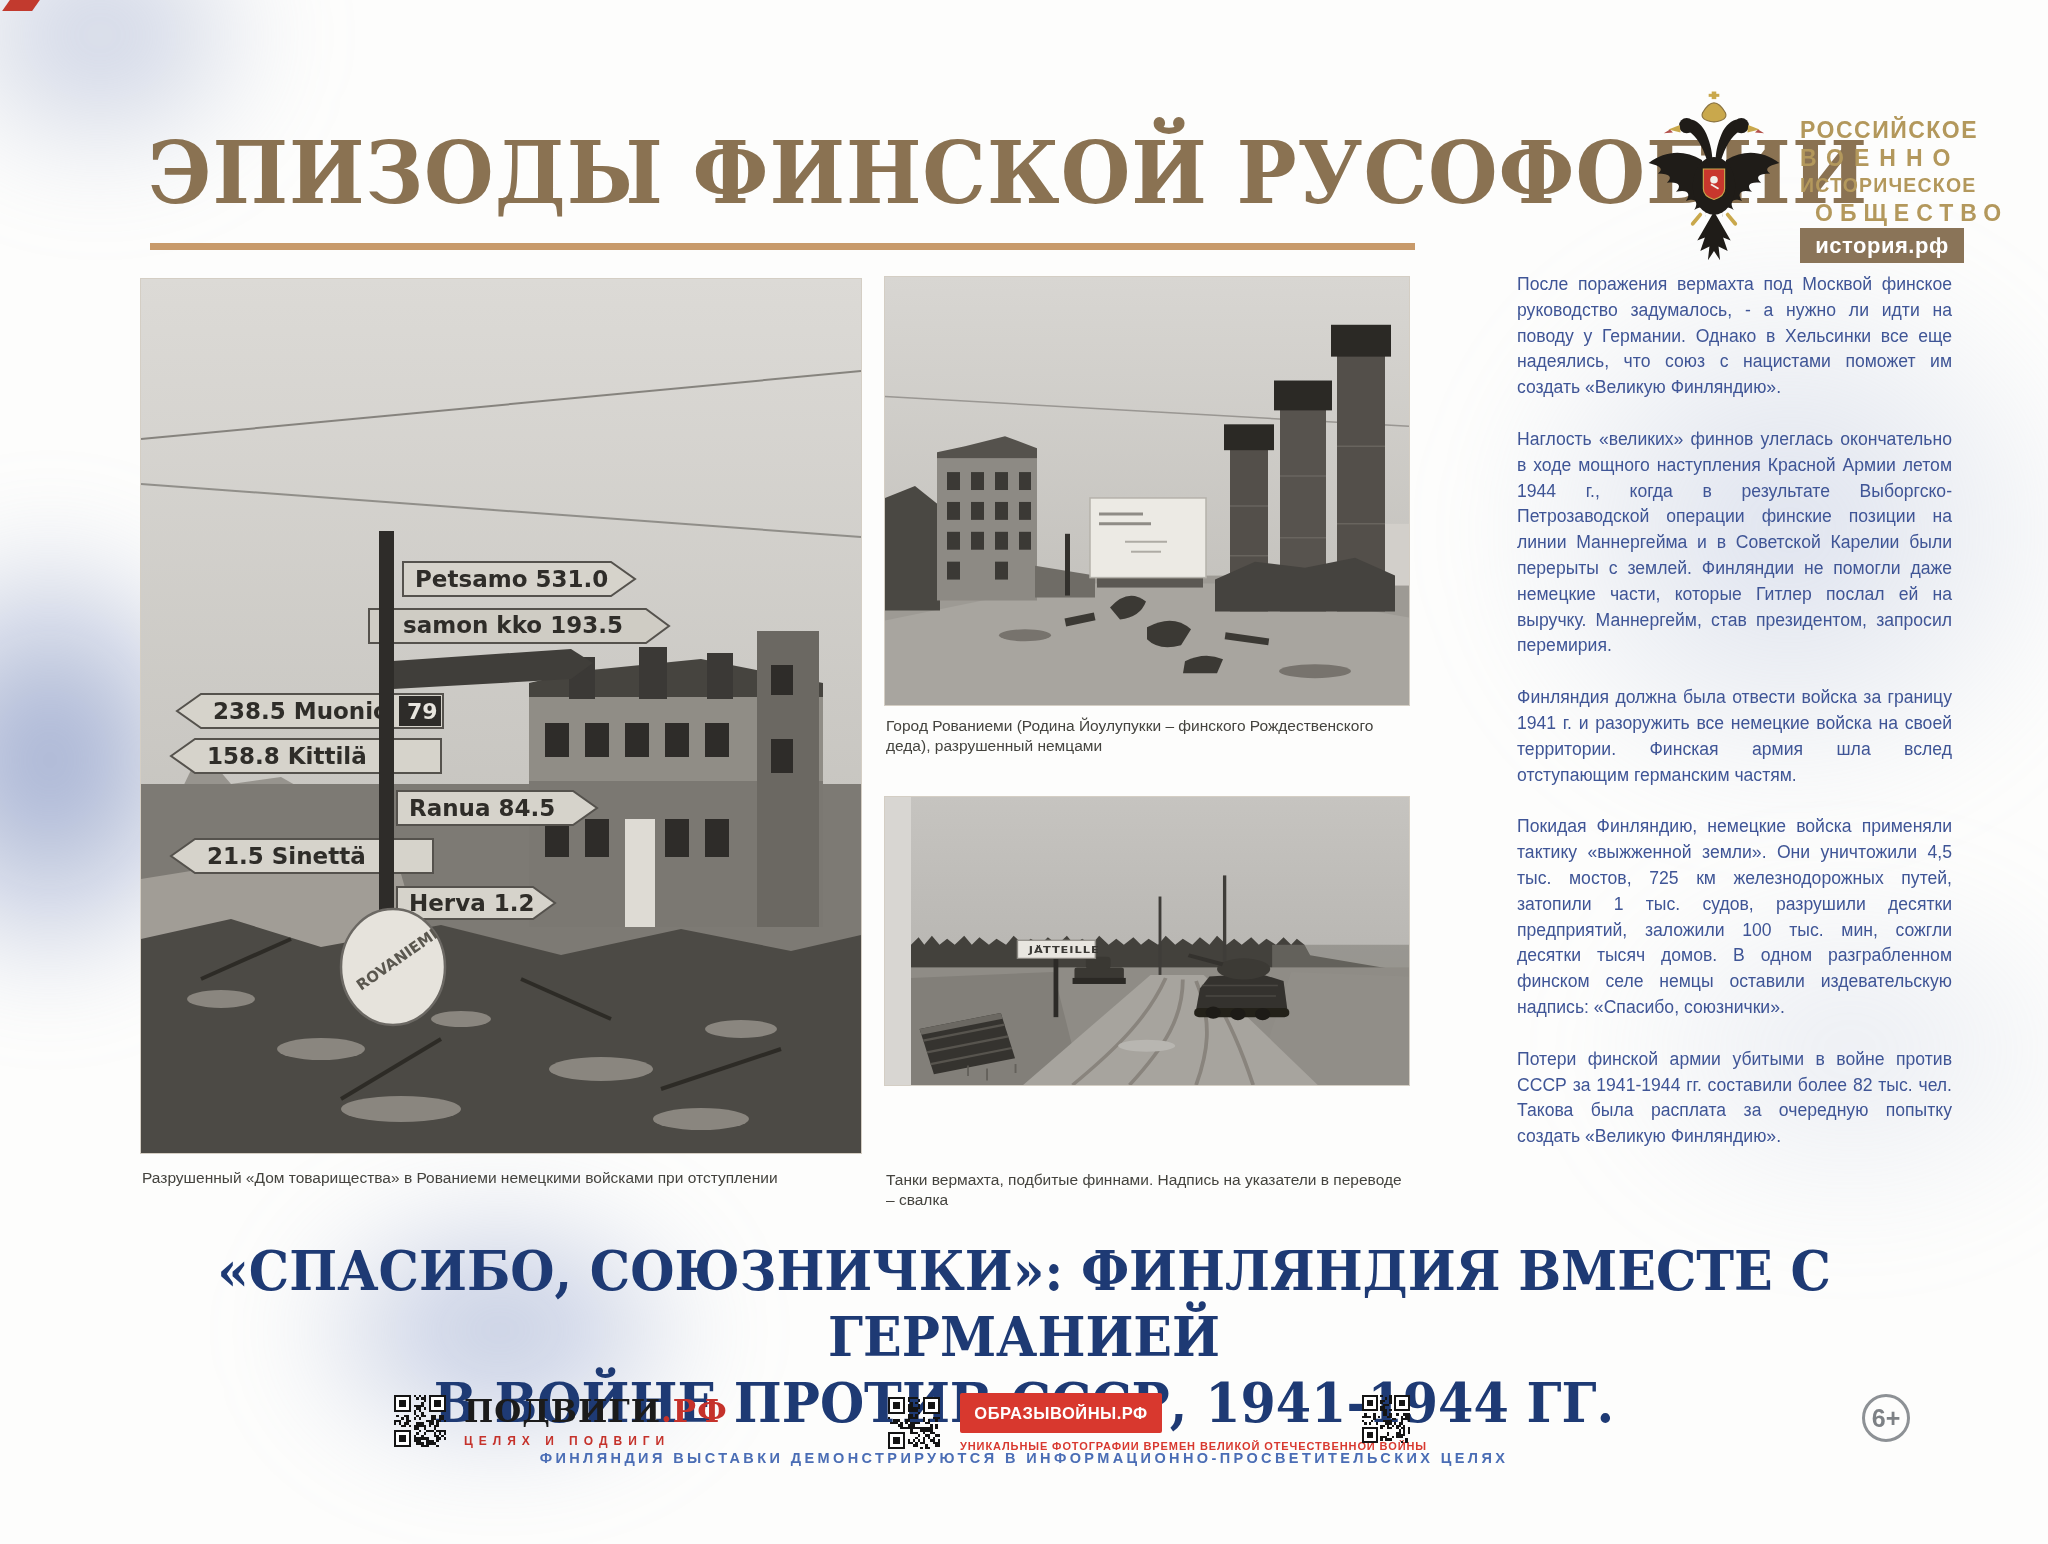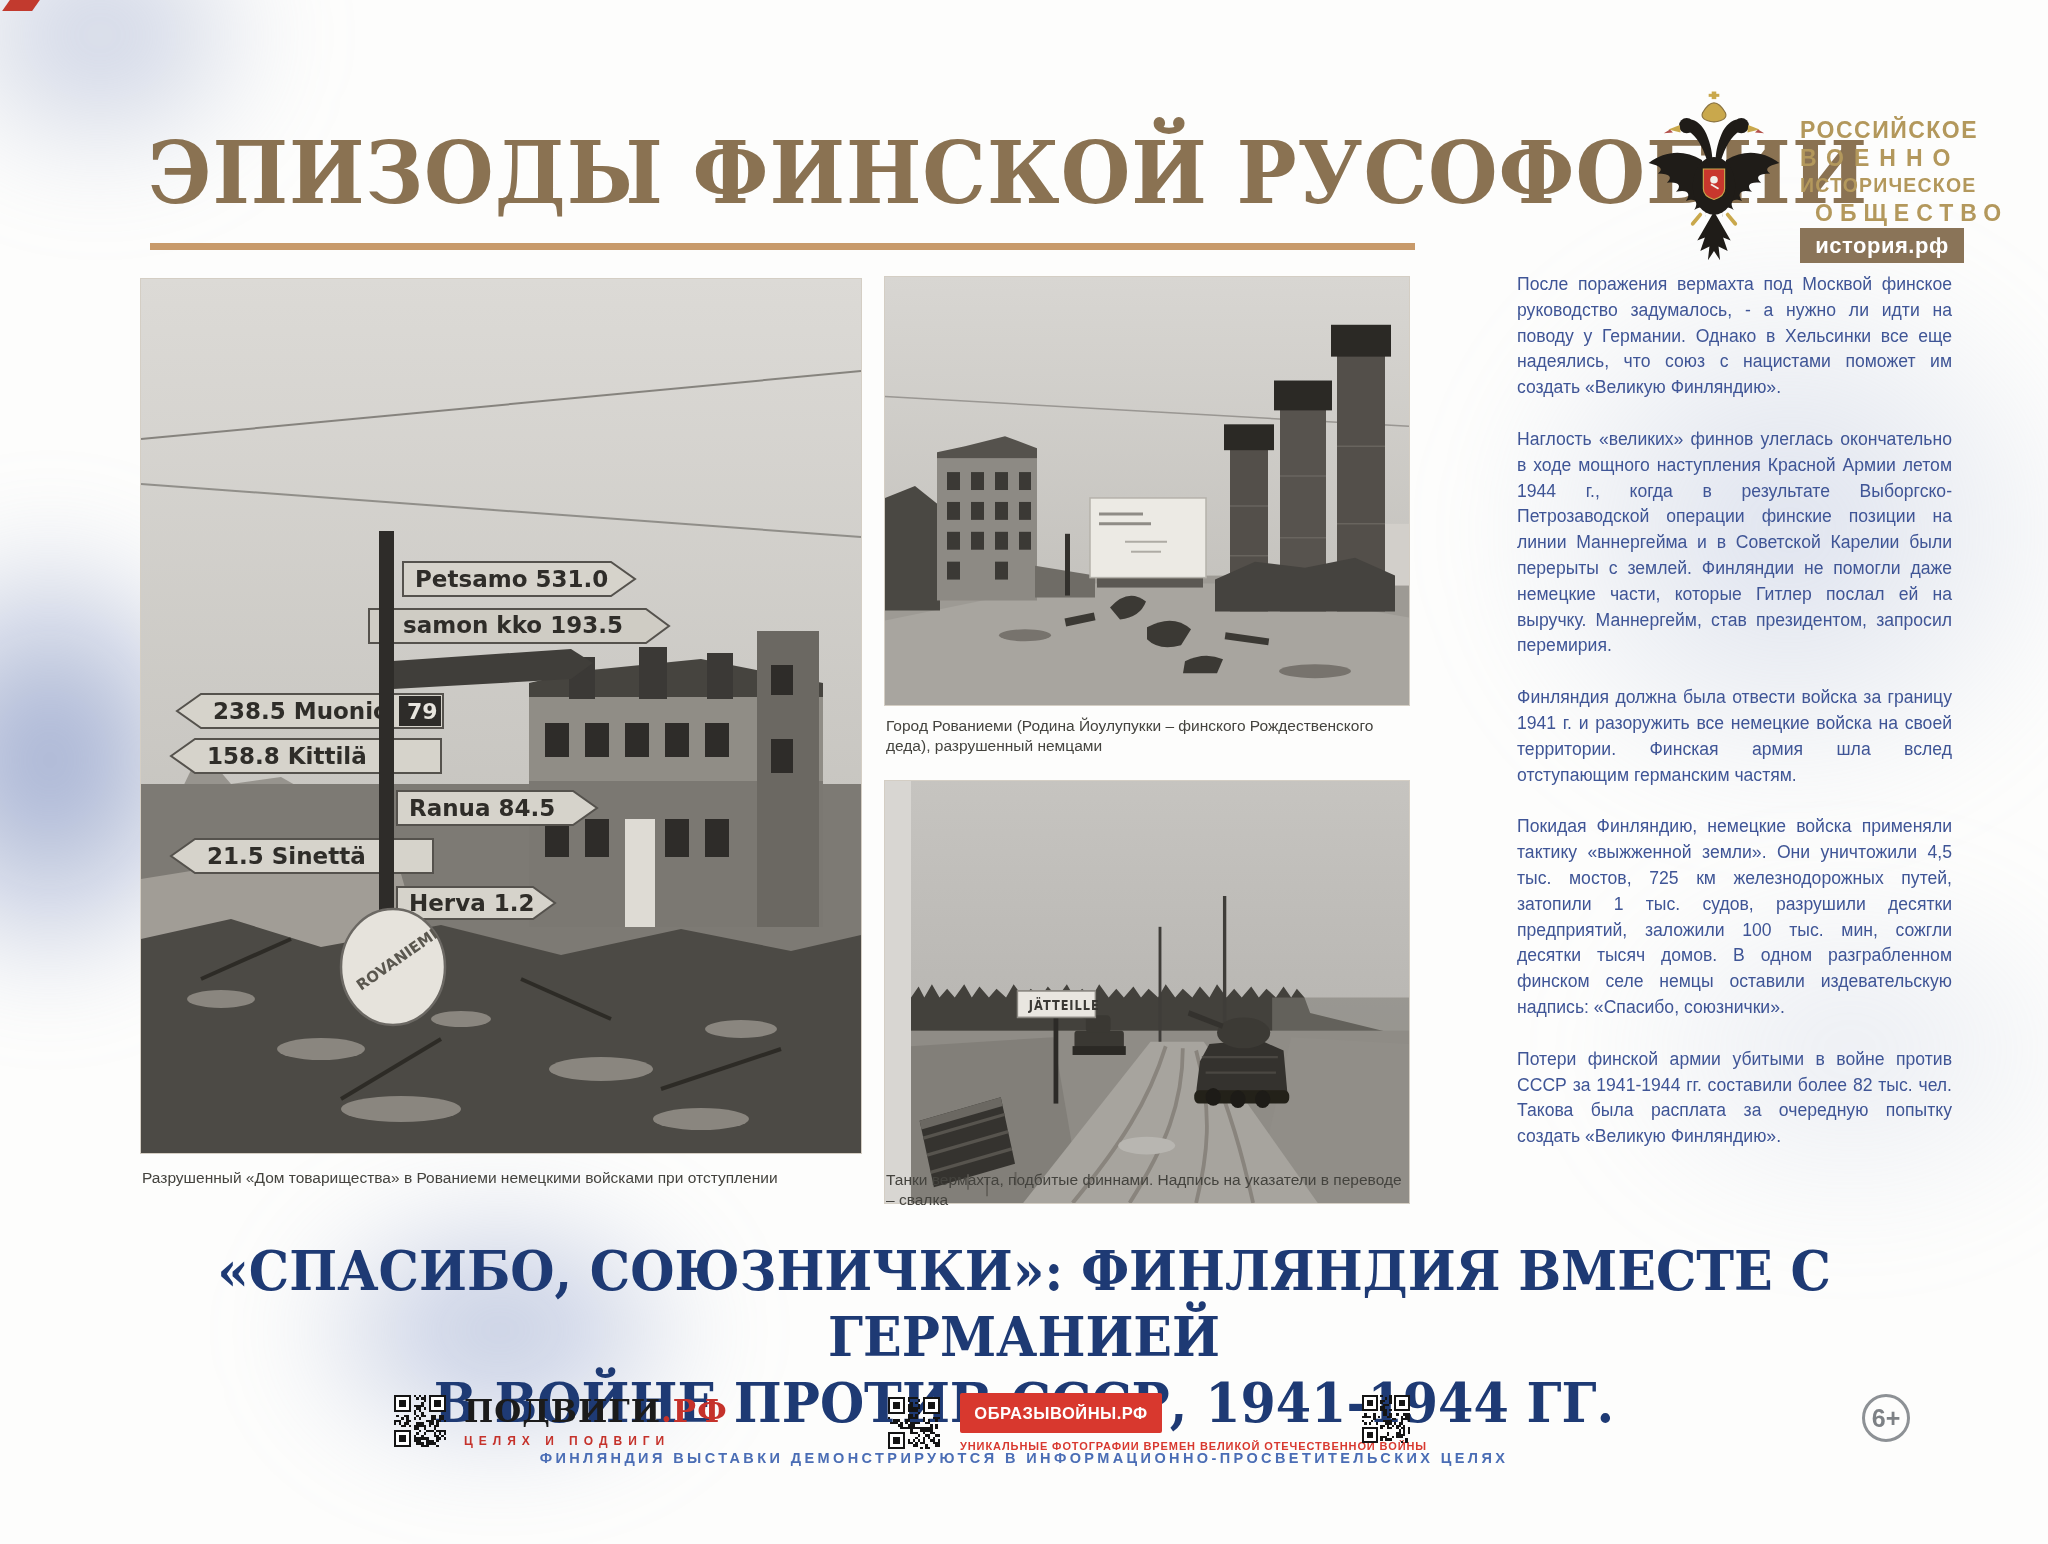--- a/index.html
+++ b/index.html
@@ -34,21 +34,21 @@
   .org-text .l3{font-size:19.5px;letter-spacing:1.2px;line-height:27px;}
   .org-text .l4{font-size:23px;letter-spacing:7px;line-height:28px;margin-left:15px;}
   .org-site{position:absolute;left:1800px;top:228px;width:164px;height:35px;background:var(--boxbrown);
             color:#fff;font-weight:bold;font-size:22px;display:flex;align-items:center;justify-content:center;letter-spacing:.5px;}
 
   
   .photo{position:absolute;border:1px solid #d4cec4;background:#d8d6d2;overflow:hidden;}
   .photo svg{display:block;width:100%;height:100%;}
   .photo-left{left:140px;top:278px;width:722px;height:876px;}
   .photo-midtop{left:884px;top:276px;width:526px;height:430px;}
-  .photo-midbot{left:884px;top:780px;width:526px;height:424px;padding-left:26px;}
+  .photo-midbot{left:884px;top:796px;width:526px;height:290px;padding-left:26px;}
 
   .caption{position:absolute;color:var(--capt);font-size:15.5px;line-height:20px;font-weight:400;}
   .cap-left{left:142px;top:1168px;width:700px;}
   .cap-midtop{left:886px;top:716px;width:500px;}
   .cap-midbot{left:886px;top:1170px;width:520px;}
 
   
   .article{position:absolute;left:1472px;top:272px;width:480px;color:var(--blue);
            font-size:17.6px;line-height:25.8px;text-align:justify;font-weight:500;}
   .article p{margin-bottom:26px;margin-left:45px;}

